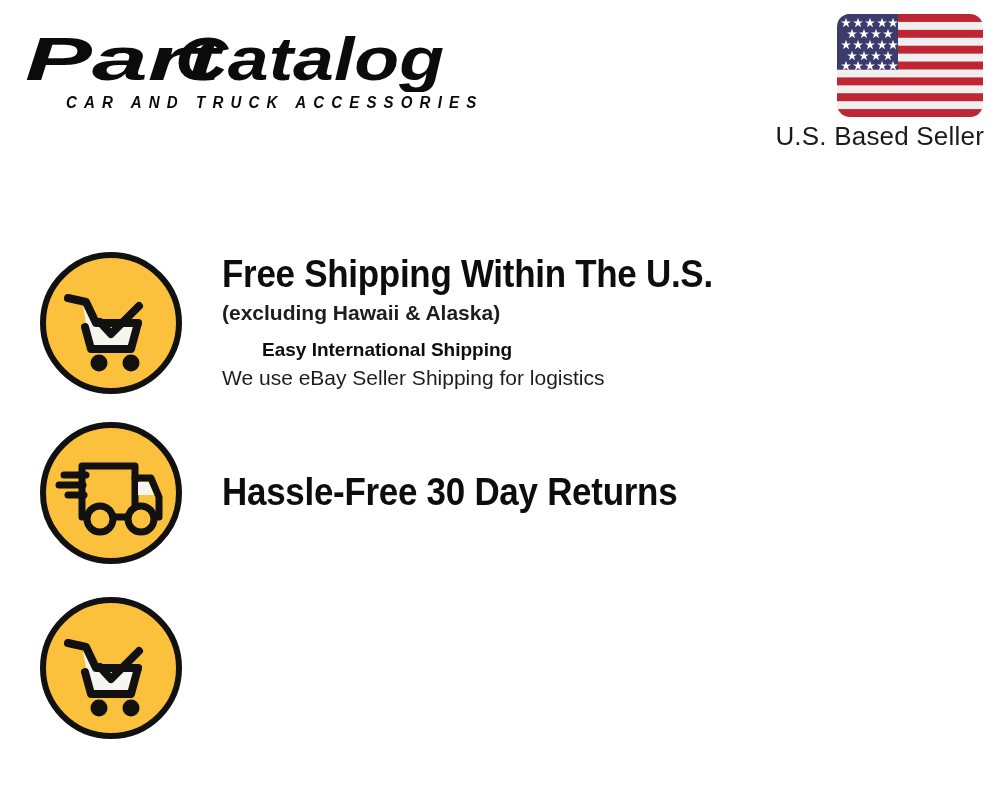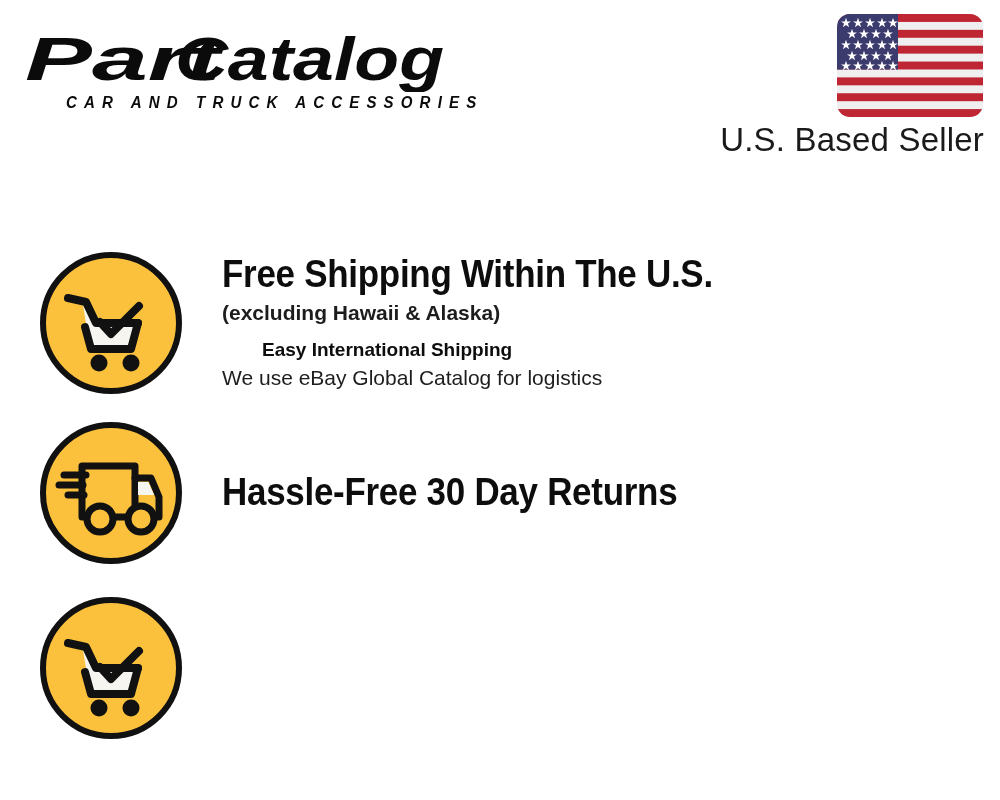--- a/index.html
+++ b/index.html
@@ -77,21 +77,21 @@
   .flag-svg {
     display: block;
     width: 146px;
     height: 103px;
   }
 
   .seller-label {
     position: absolute;
     right: 16px;
     top: 117px;
-    font-size: 33px;
+    font-size: 26px;
     font-weight: normal;
     color: #1a1a1a;
     letter-spacing: 0.2px;
     white-space: nowrap;
   }
 
   
   .features {
     position: absolute;
     left: 0;
@@ -241,21 +241,21 @@
           <path d="M100 73 L93 99 L53 99 L47 77" fill="none" stroke="#111111" stroke-width="8" stroke-linecap="round" stroke-linejoin="round"></path>
           <path d="M62 72 L73 84 L101 56" fill="none" stroke="#111111" stroke-width="8" stroke-linecap="round" stroke-linejoin="round"></path>
           <circle cx="61" cy="113" r="8.5" fill="#111111"></circle>
           <circle cx="93" cy="113" r="8.5" fill="#111111"></circle>
         </svg>
       </div>
       <div class="text-col">
         <div class="feature-title">Free Shipping Within The U.S.</div>
         <div class="feature-sub">(excluding Hawaii &amp; Alaska)</div>
         <div class="feature-sub-strong">Easy International Shipping</div>
-        <div class="feature-sub-last">We use eBay Global Catalog for logistics</div>
+        <div class="feature-sub-last">We use eBay Seller Shipping for logistics</div>
       </div>
     </div>
 
     <div class="feature-row row-2">
       <div class="icon-col">
         <svg class="icon-circle" viewBox="0 0 146 146">
           <circle cx="73" cy="73" r="68" fill="#FBC13C" stroke="#111111" stroke-width="6"></circle>
           <path d="M97 58 L112 58 L120 76 L120 97 L97 97 Z" fill="#FBC13C"></path>
           <path d="M100 62 L110 62 L116 75 L100 75 Z" fill="#F7F5EF"></path>
           <path d="M44 46 L97 46 L97 97 L44 97 Z" fill="none" stroke="#111111" stroke-width="7" stroke-linejoin="round"></path>

